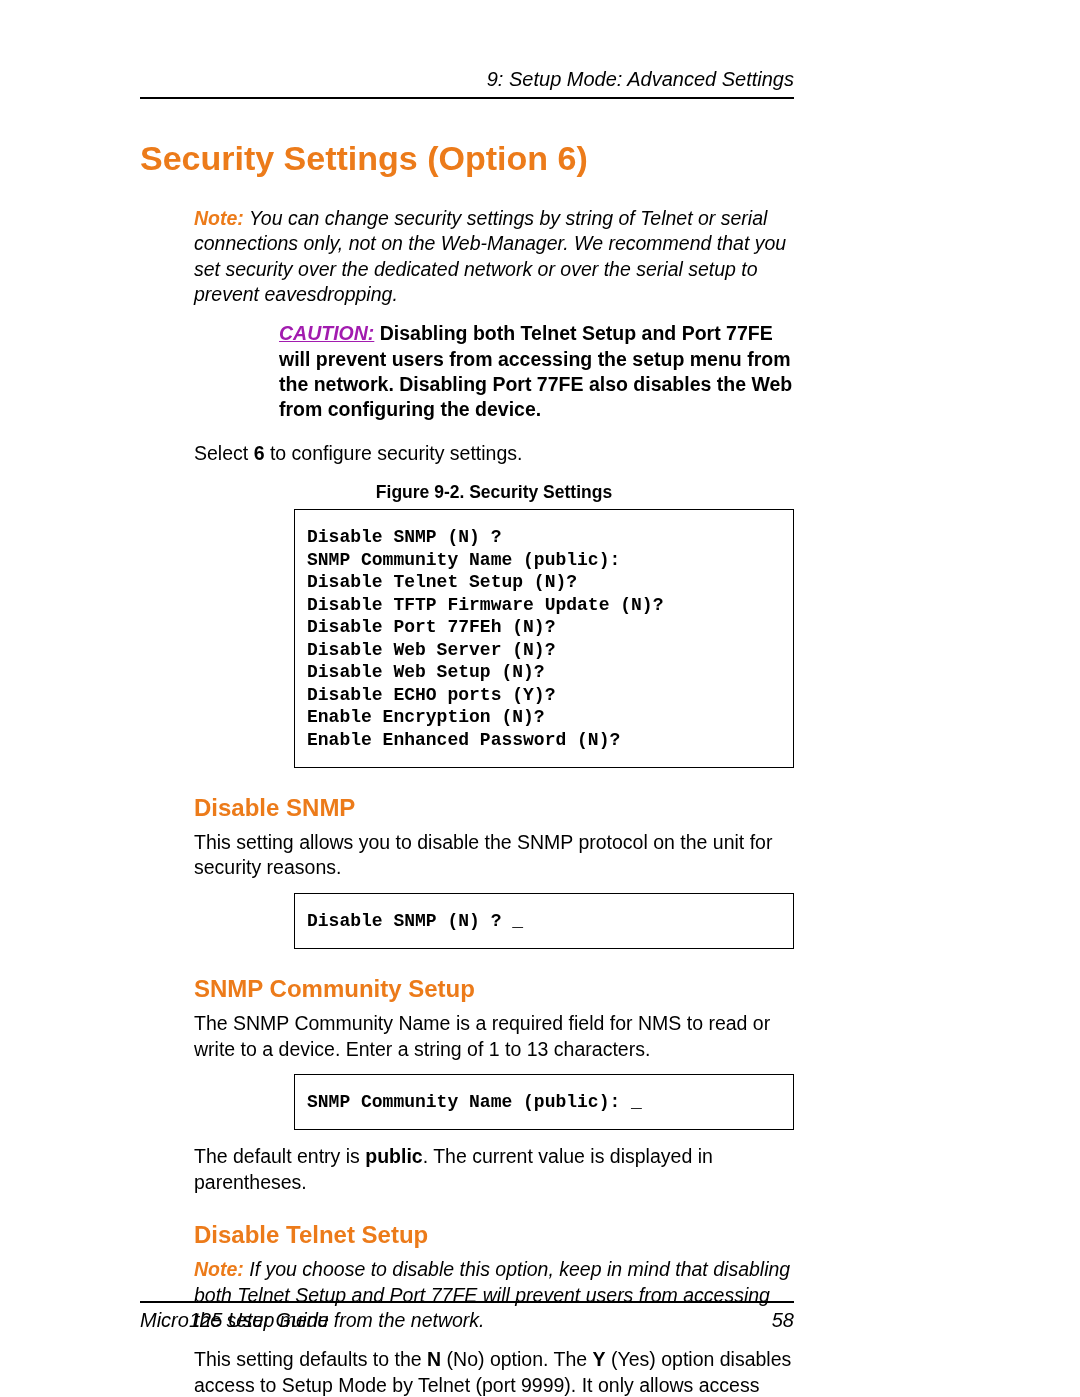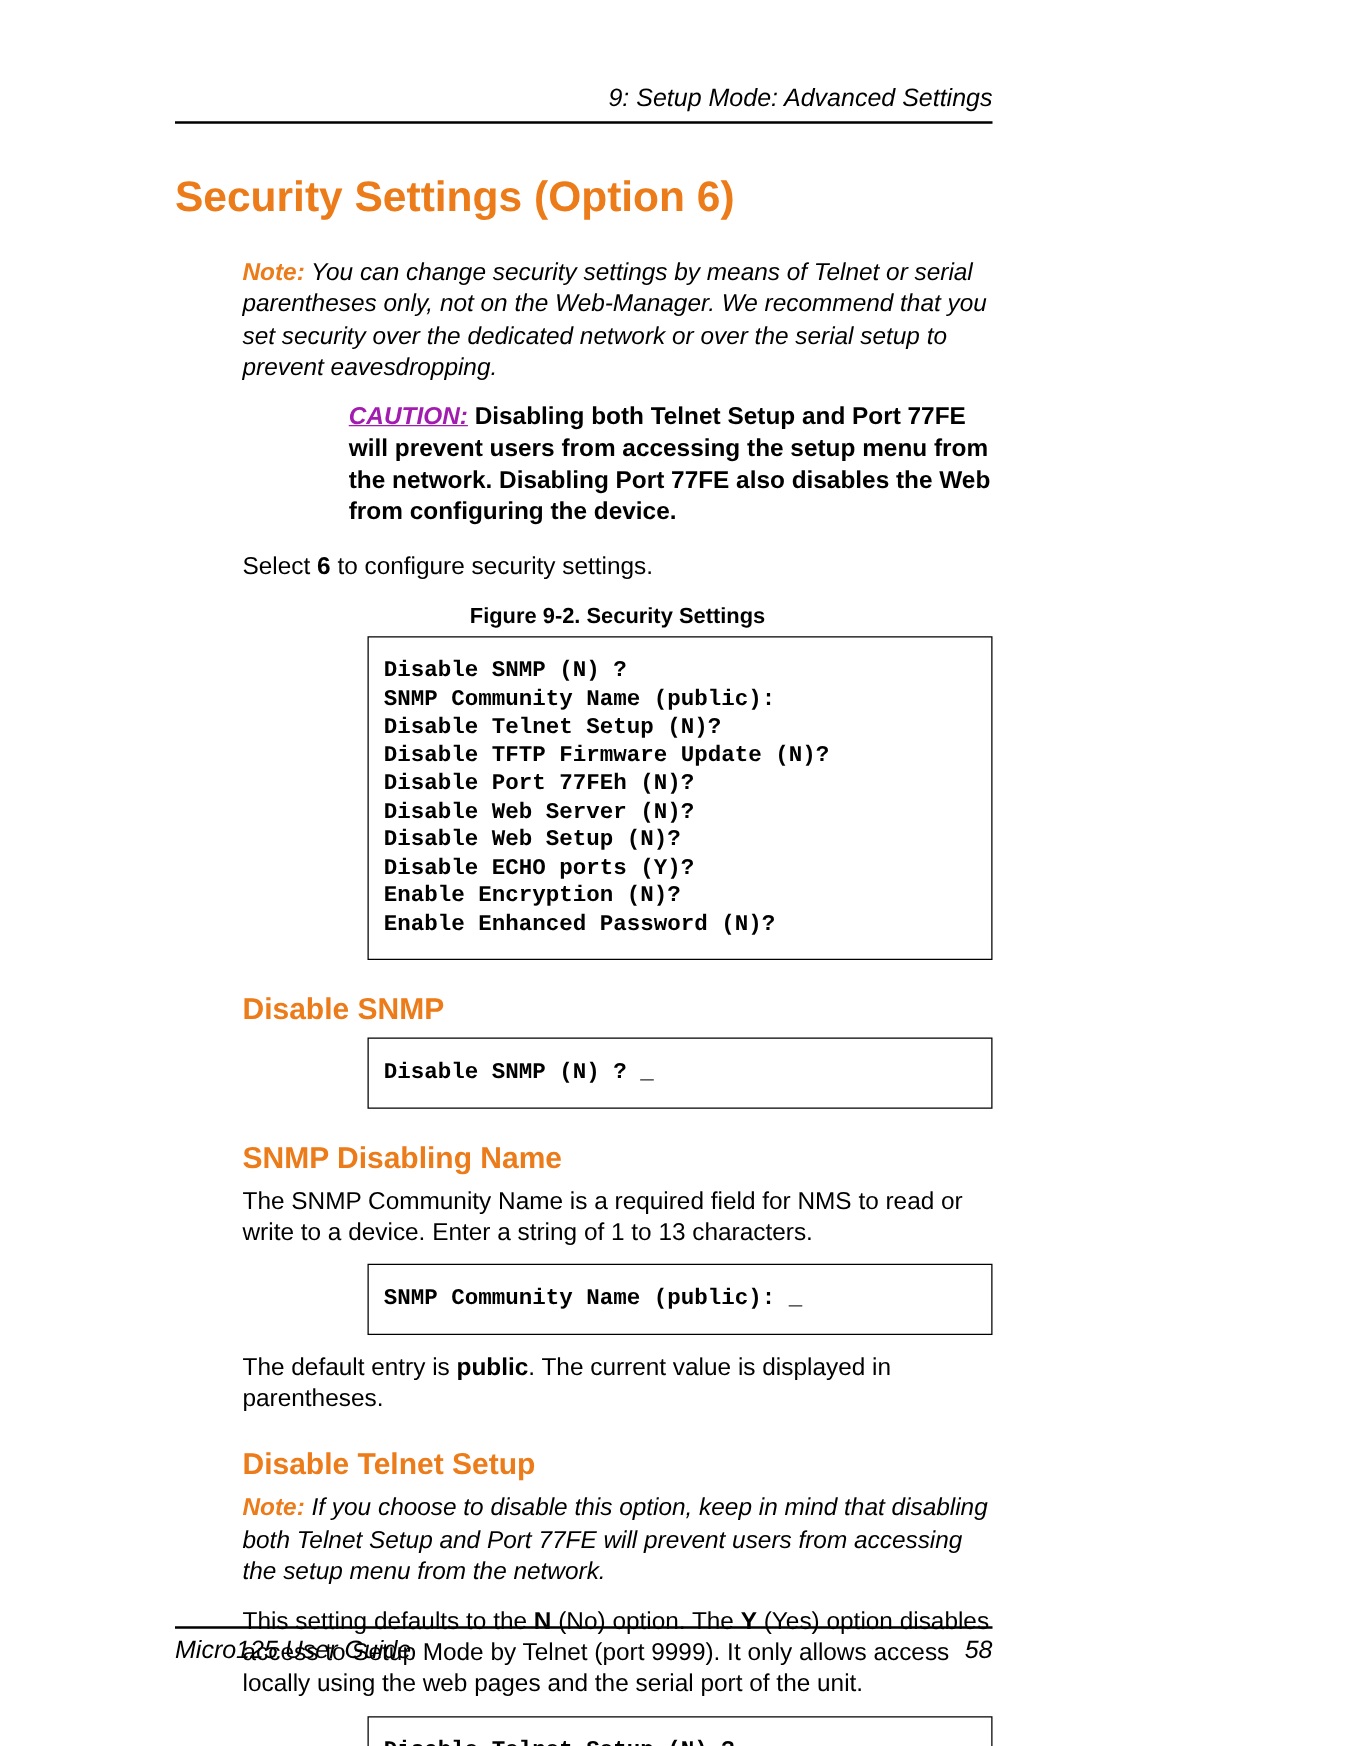--- a/index.html
+++ b/index.html
@@ -122,21 +122,21 @@
 <div class="page">
 
   <div class="header-line">9: Setup Mode: Advanced Settings</div>
   <hr class="rule">
 
   <h1 class="orange-h1">Security Settings (Option 6)</h1>
 
   <div class="content-indent">
 
     <div class="note-block">
-      <span class="note-label">Note:</span><span class="note-body"> You can change security settings by means of Telnet or serial parentheses only, not on the Web-Manager. We recommend that you set security over the dedicated network or over the serial setup to prevent eavesdropping.</span>
+      <span class="note-label">Note:</span><span class="note-body"> You can change security settings by string of Telnet or serial connections only, not on the Web-Manager. We recommend that you set security over the dedicated network or over the serial setup to prevent eavesdropping.</span>
     </div>
 
     <div class="caution-block">
       <span class="caution-label">CAUTION:</span><span class="caution-body"> Disabling both Telnet Setup and Port 77FE will prevent users from accessing the setup menu from the network. Disabling Port 77FE also disables the Web from configuring the device.</span>
     </div>
 
     <div class="body-text">
       <span>Select </span><strong>6</strong><span> to configure security settings.</span>
     </div>
 
@@ -147,23 +147,24 @@
 Disable Telnet Setup (N)?
 Disable TFTP Firmware Update (N)?
 Disable Port 77FEh (N)?
 Disable Web Server (N)?
 Disable Web Setup (N)?
 Disable ECHO ports (Y)?
 Enable Encryption (N)?
 Enable Enhanced Password (N)?</div>
 
     <h2 class="orange-h2">Disable SNMP</h2>
+    <div class="body-text">This setting allows you to disable the SNMP protocol on the unit for security reasons.</div>
     <div class="code-box">Disable SNMP (N) ? _</div>
 
-    <h2 class="orange-h2">SNMP Disabling Name</h2>
+    <h2 class="orange-h2">SNMP Community Setup</h2>
     <div class="body-text">The SNMP Community Name is a required field for NMS to read or write to a device. Enter a string of 1 to 13 characters.</div>
     <div class="code-box">SNMP Community Name (public): _</div>
     <div class="body-text">
       <span>The default entry is </span><strong>public</strong><span>. The current value is displayed in parentheses.</span>
     </div>
 
     <h2 class="orange-h2">Disable Telnet Setup</h2>
     <div class="note-block">
       <span class="note-label">Note:</span><span class="note-body"> If you choose to disable this option, keep in mind that disabling both Telnet Setup and Port 77FE will prevent users from accessing the setup menu from the network.</span>
     </div>

